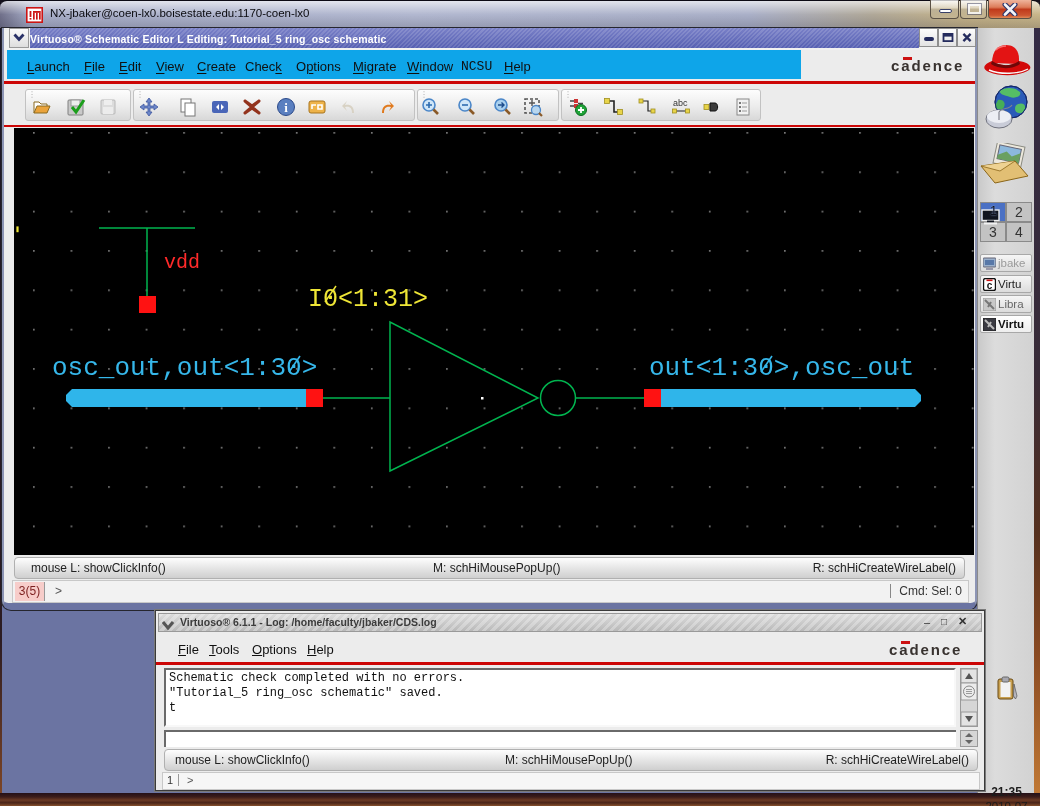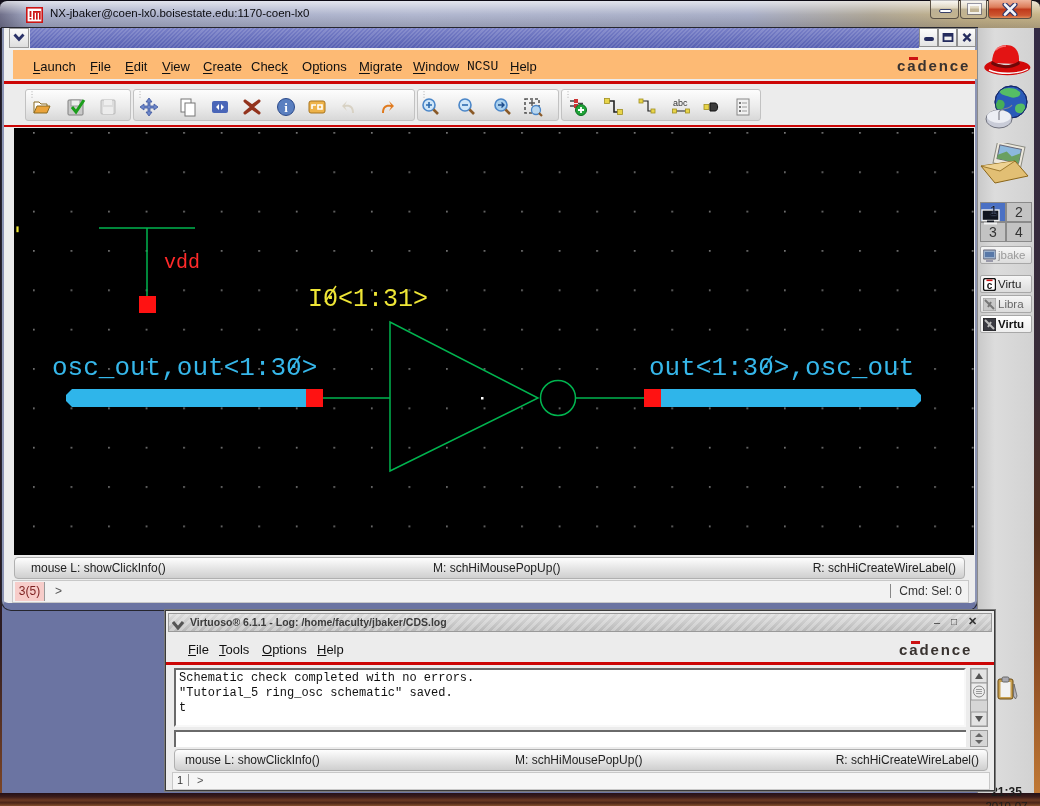--- a/index.html
+++ b/index.html
@@ -39,21 +39,21 @@
   #schtitle { left:0px; top:2px; width:971px; height:20px; background:#f1f1f1; }
   #schchev { left:5px; top:0px; width:20px; height:20px; background:linear-gradient(180deg,#fbfbfb,#dedede);
     border:1px solid #9a9a9a; }
   .chev { position:absolute; left:3px; top:4px; width:12px; height:9px; }
   #schblue { left:26px; top:0px; width:889px; height:20px;
     background:repeating-linear-gradient(135deg, rgba(255,255,255,.13) 0 1.5px, rgba(255,255,255,0) 1.5px 3px),
                linear-gradient(180deg,#7a81c8,#5660b2); }
   #schtext { left:26px; top:5px; color:#fff; font-weight:bold; font-size:10.5px; letter-spacing:.2px; }
   .tbtn { top:0px; width:19px; height:19px; background:linear-gradient(180deg,#fdfdfd,#e3e3e3);
     border:1px solid #8f8f8f; color:#252c5e; }
-  #schmenu { left:9px; top:22px; width:971px; height:29px; background:#fdba74; font-size:13px; color:#101010; }
+  #schmenu { left:3px; top:22px; width:794px; height:29px; background:#0ea5e9; font-size:13px; color:#101010; }
   .mi { position:absolute; top:9px; }
   .mi u { text-decoration:underline; text-underline-offset:2px; }
   .cadence { position:absolute; font-family:"Liberation Sans",sans-serif; font-weight:bold; color:#38322f;
     font-size:15px; letter-spacing:1.9px; }
   .cadence b { position:absolute; left:12px; top:0px; width:9px; height:3px; background:#cc1111; }
   .redline { left:0px; width:971px; height:3px; background:#cc0606; }
 
   
   #schtools { left:0px; top:56px; width:971px; height:39px; background:#ececec; }
   .tgrp { position:absolute; top:5px; height:32px; border:1px solid #c2c2c2; border-radius:3px;
@@ -80,21 +80,21 @@
     color:#333; font-size:14px; text-align:center; line-height:19px; }
   #pc1 { left:0; top:0; background:#4a70c4; color:#16204a; }
   .wlrow { position:absolute; left:2px; width:52px; height:18px; border:1px solid #a8a8a8; border-radius:2px;
     background:linear-gradient(180deg,#f6f6f6,#dcdcdc); font-size:11.5px; color:#555; overflow:hidden; white-space:nowrap; }
   .wlrow .ic { position:absolute; left:2px; top:2px; width:13px; height:13px; }
   .wlrow span { position:absolute; left:17px; top:2px; }
   #clock { left:0; top:714px; width:57px; text-align:center; color:#1c1c1c; font-size:11.5px; line-height:13.5px;margin-top:44px; }
   #clock b { font-size:12px; }
 
   
-  #logwin { left:165px; top:610px; width:830px; height:181px; background:#ececec;
+  #logwin { left:155px; top:610px; width:830px; height:181px; background:#ececec;
     border:1px solid #3a3a3a; box-shadow:0 0 0 1px #7a7a7a; }
   #logtitle { left:2px; top:2px; width:824px; height:19px;
     background:repeating-linear-gradient(135deg, rgba(255,255,255,.28) 0 3px, rgba(255,255,255,0) 3px 6px),
                linear-gradient(180deg,#dcdcdc,#b9b9b9); border:1px solid #999; }
   #logtext { left:8px; top:57px; width:792px; height:59px; background:#fff;
     border-top:2px solid #6a6a6a; border-left:2px solid #6a6a6a; border-right:2px solid #f8f8f8; border-bottom:2px solid #f8f8f8;
     font-family:"Liberation Mono",monospace; font-size:12px; color:#101010; line-height:15px; padding:1px 3px; }
   #loginput { left:8px; top:119px; width:792px; height:17px; background:#fff;
     border-top:2px solid #6a6a6a; border-left:2px solid #6a6a6a; }
   #logstatus { left:8px; top:138px; width:814px; height:22px; border:1px solid #b0b0b0; border-radius:4px;
@@ -135,20 +135,21 @@
   <div id="deskbottom" class="abs"></div>
 
   <div id="schwin" class="abs">
     <div id="schtitle" class="abs"></div>
     <div id="schchev" class="abs">
       <svg class="chev" viewBox="0 0 12 9">
         <path d="M1.5 1.5 L6 6.5 L10.5 1.5" fill="none" stroke="#2a3268" stroke-width="2.8"></path>
       </svg>
     </div>
     <div id="schblue" class="abs"></div>
+    <div id="schtext" class="abs">Virtuoso® Schematic Editor L Editing: Tutorial_5 ring_osc schematic</div>
     <div class="abs tbtn" style="left:915px;">
       <svg class="chev" style="left:3px;top:5px;" viewBox="0 0 12 9">
         <rect x="1" y="3" width="10" height="4" rx="2" fill="#252c5e"></rect>
       </svg>
     </div>
     <div class="abs tbtn" style="left:934px;">
       <svg class="chev" style="left:3px;top:4px;" viewBox="0 0 12 10">
         <rect x="1" y="1" width="10" height="8" fill="none" stroke="#252c5e" stroke-width="2"></rect>
         <rect x="1" y="1" width="10" height="3" fill="#252c5e"></rect>
       </svg>
@@ -370,21 +371,21 @@
       <div class="pcell" style="left:26px;top:0;">2</div>
       <div class="pcell" style="left:0;top:20px;">3</div>
       <div class="pcell" style="left:26px;top:20px;">4</div>
       <svg class="picon" style="left:1px;top:7px;" width="19" height="16" viewBox="0 0 19 16">
         <rect x="1" y="1" width="17" height="10.5" fill="#10141e" stroke="#f0f0f0" stroke-width="1.4"></rect>
         <rect x="6" y="11.5" width="7" height="2" fill="#10141e"></rect>
         <rect x="3" y="13.5" width="13" height="2" fill="#f2f2f2"></rect>
       </svg>
       <span class="abs" style="left:10px;top:1px;font-size:13px;color:#10121c;text-shadow:0 0 2px #9ab0e0;">1</span>
     </div>
-    <div class="wlrow" style="top:218px;">
+    <div class="wlrow" style="top:226px;">
       <svg class="ic" viewBox="0 0 13 13">
         <rect x="0" y="1" width="13" height="9" rx="1" fill="#9ab0cc" stroke="#667"></rect>
         <rect x="2" y="3" width="9" height="5" fill="#5878a8"></rect>
         <rect x="3" y="11" width="7" height="2" fill="#99a"></rect>
       </svg>
       <span style="color:#9a9a9a;">jbake</span>
     </div>
     <div class="wlrow" style="top:247px;">
       <svg class="ic" viewBox="0 0 13 13">
         <rect x="0.5" y="0.5" width="12" height="12" rx="2" fill="#fff" stroke="#111" stroke-width="1.4"></rect>

